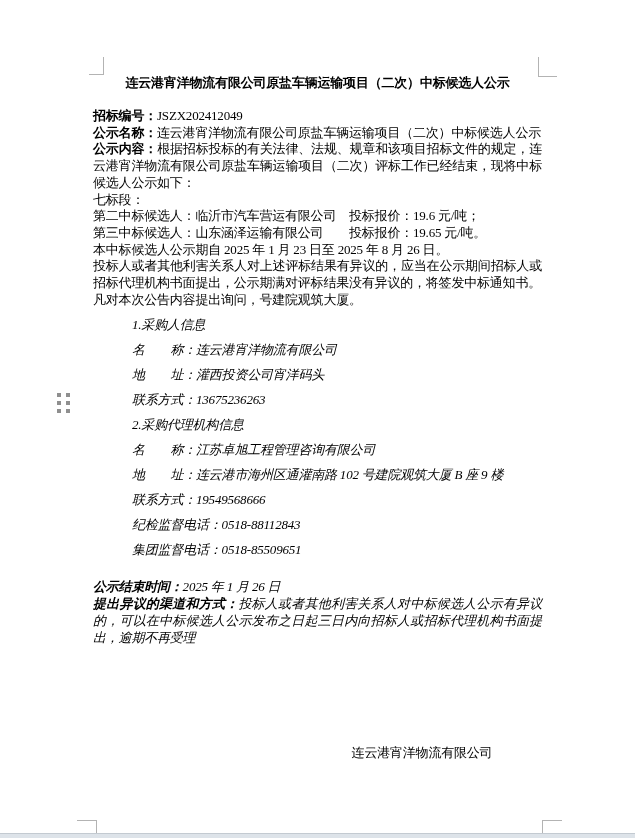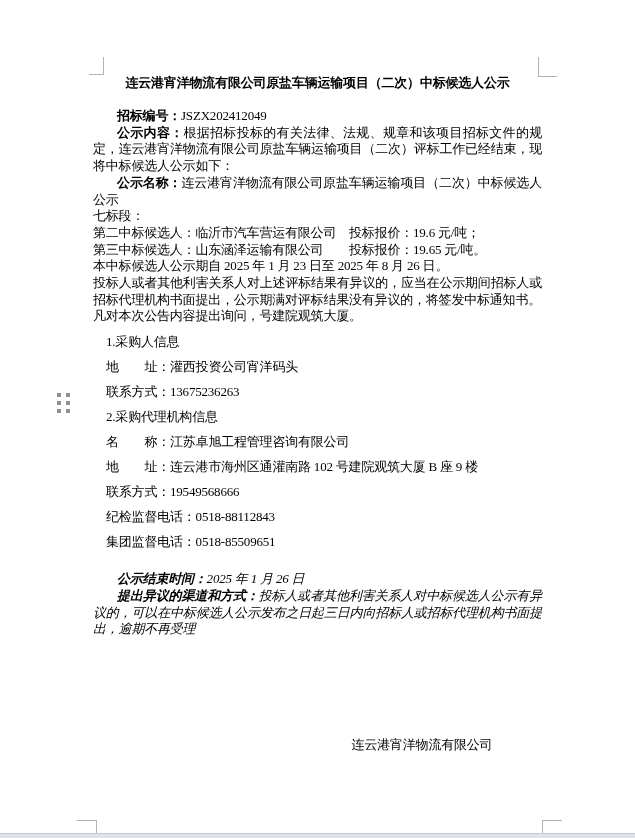--- a/index.html
+++ b/index.html
@@ -11,29 +11,28 @@
   .content {
     position:absolute; left:93px; top:74px; width:449px;
     font-family:"Liberation Serif","DejaVu Serif",serif;
     font-size:13px; line-height:16.7px; letter-spacing:-0.2px;
     color:#000;
   }
   .content p { margin:0; text-align:justify; }
   .lbl {
     font-weight:bold;
     font-family:"Liberation Sans","DejaVu Sans",sans-serif;
-    margin-left:24px;
   }
   .title {
     font-weight:bold;
     font-family:"Liberation Sans","DejaVu Sans",sans-serif;
     font-size:13px; line-height:17px; text-align:center;
     margin:0 0 17px 0;
   }
-  .contact { margin:4px 0 0 13px; line-height:25px; }
+  .contact { margin:4px 0 0 39px; line-height:25px;font-style:italic; }
   .contact p { text-align:left; }
   .closing { margin-top:17px;font-style:italic; }
   .sig {
     margin:97px 0 0 auto; width:240px;
     text-align:center; line-height:19px;
   }
   .sig p { text-align:center; }
   
   .mark { position:absolute; border:0 solid #b3b3b3; }
   .mark-tl { left:89px;  top:57px;  width:14px; height:17px; border-right-width:1px; border-bottom-width:1px; }
@@ -71,35 +70,36 @@
     <span></span>
       <span></span>
   </div>
 
   <div class="content">
 
     <div class="title">连云港宵洋物流有限公司原盐车辆运输项目（二次）中标候选人公示</div>
 
     <p><span class="lbl">招标编号：</span><span>JSZX202412049</span></p>
 
+    <p><span class="lbl">公示名称：</span><span>连云港宵洋物流有限公司原盐车辆运输项目（二次）中标候选人公示</span></p>
+
     <p><span class="lbl">公示内容：</span><span>根据招标投标的有关法律、法规、规章和该项目招标文件的规定，连云港宵洋物流有限公司原盐车辆运输项目（二次）评标工作已经结束，现将中标候选人公示如下：</span></p>
-
-    <p><span class="lbl">公示名称：</span><span>连云港宵洋物流有限公司原盐车辆运输项目（二次）中标候选人公示</span></p>
 
     <p>七标段：</p>
 
     <p>第二中标候选人：临沂市汽车营运有限公司　投标报价：19.6 元/吨；</p>
     <p>第三中标候选人：山东涵泽运输有限公司　　投标报价：19.65 元/吨。</p>
 
     <p>本中标候选人公示期自 2025 年 1 月 23 日至 2025 年 8 月 26 日。</p>
     <p>投标人或者其他利害关系人对上述评标结果有异议的，应当在公示期间招标人或招标代理机构书面提出，公示期满对评标结果没有异议的，将签发中标通知书。</p>
     <p>凡对本次公告内容提出询问，号建院观筑大厦。</p>
 
     <div class="contact">
       <p>1.采购人信息</p>
+      <p><span>名　　称：</span><span>连云港宵洋物流有限公司</span></p>
       <p><span>地　　址：</span><span>灌西投资公司宵洋码头</span></p>
       <p><span>联系方式：</span><span>13675236263</span></p>
 
       <p>2.采购代理机构信息</p>
       <p><span>名　　称：</span><span>江苏卓旭工程管理咨询有限公司</span></p>
       <p><span>地　　址：</span><span>连云港市海州区通灌南路 102 号建院观筑大厦 B 座 9 楼</span></p>
       <p><span>联系方式：</span><span>19549568666</span></p>
       <p><span>纪检监督电话：</span><span>0518-88112843</span></p>
       <p><span>集团监督电话：</span><span>0518-85509651</span></p>
     </div>

